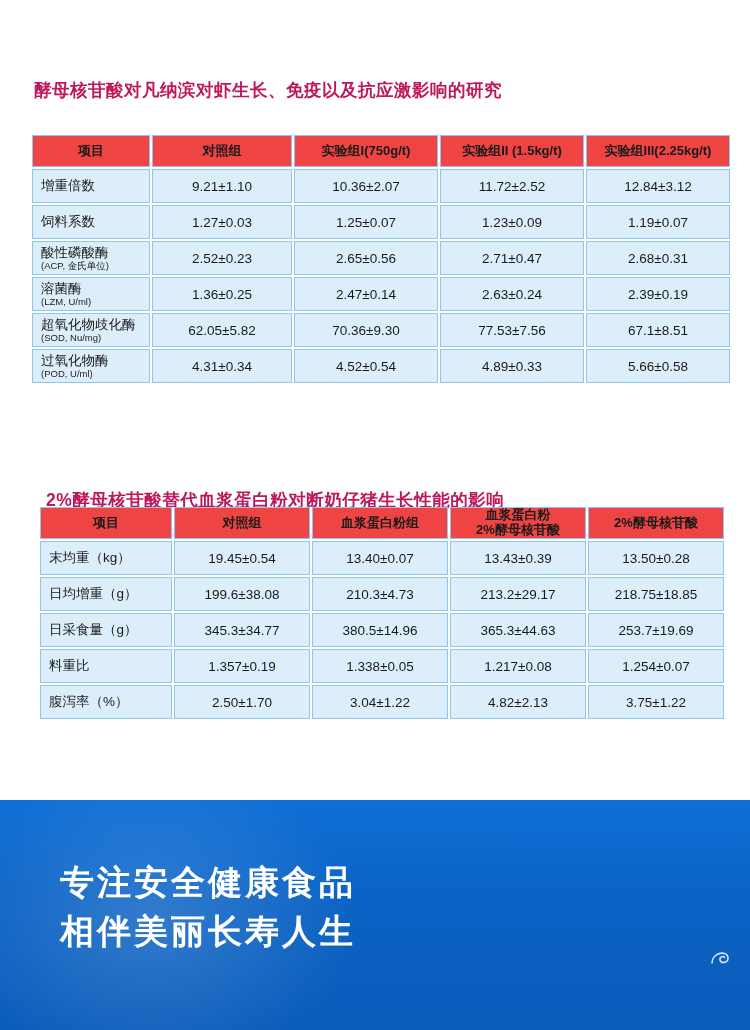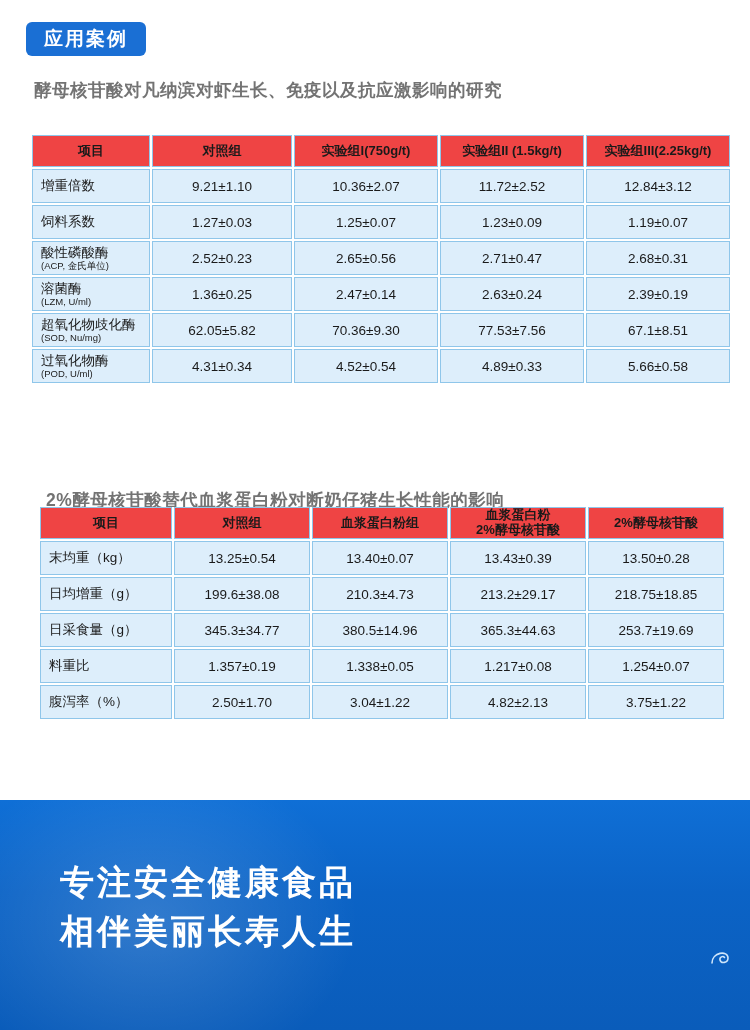--- a/index.html
+++ b/index.html
@@ -29,21 +29,21 @@
     font-weight: bold;
     letter-spacing: 2px;
     padding: 7px 18px 8px 18px;
     border-radius: 6px;
     line-height: 1;
   }
   .section-title {
     position: absolute;
     font-size: 17.5px;
     font-weight: bold;
-    color: #737373;
+    color: #be185d;
     letter-spacing: 0.5px;
     white-space: nowrap;
   }
   #title-1 { left: 34px; top: 78px; }
   #title-2 { left: 46px; top: 488px; }
 
   table.data {
     position: absolute;
     border-collapse: separate;
     border-spacing: 2px;
@@ -135,21 +135,20 @@
     height: 320px;
     background: radial-gradient(ellipse at center, rgba(255,255,255,0.16) 0%, rgba(255,255,255,0) 70%);
     pointer-events: none;
   }
 </style>
 </head>
 <body>
 
 <div class="page">
 
-  <div class="badge">应用案例</div>
 
   <div class="section-title" id="title-1">酵母核苷酸对凡纳滨对虾生长、免疫以及抗应激影响的研究</div>
 
   <table class="data" id="table-1">
     <colgroup>
       <col style="width:118px">
       <col style="width:140px">
       <col style="width:144px">
       <col style="width:144px">
       <col style="width:144px">
@@ -239,21 +238,21 @@
         <th class="two-line">
           <span class="l1">血浆蛋白粉</span>
           <span class="l2">2%酵母核苷酸</span>
         </th>
         <th>2%酵母核苷酸</th>
       </tr>
     </thead>
     <tbody>
       <tr>
         <td class="label">末均重（kg）</td>
-        <td>13.25±0.54</td>
+        <td>19.45±0.54</td>
         <td>13.40±0.07</td>
         <td>13.43±0.39</td>
         <td>13.50±0.28</td>
       </tr>
       <tr>
         <td class="label">日均增重（g）</td>
         <td>199.6±38.08</td>
         <td>210.3±4.73</td>
         <td>213.2±29.17</td>
         <td>218.75±18.85</td>

